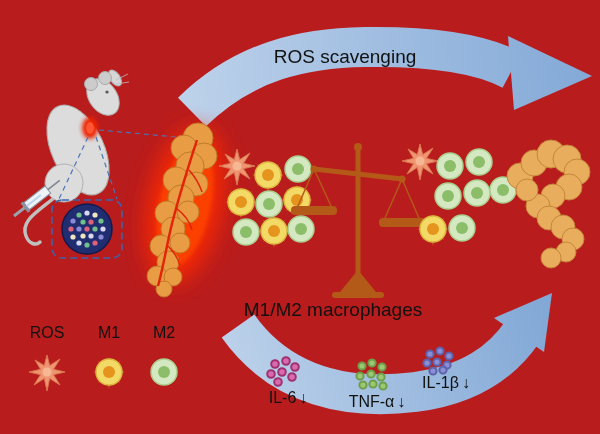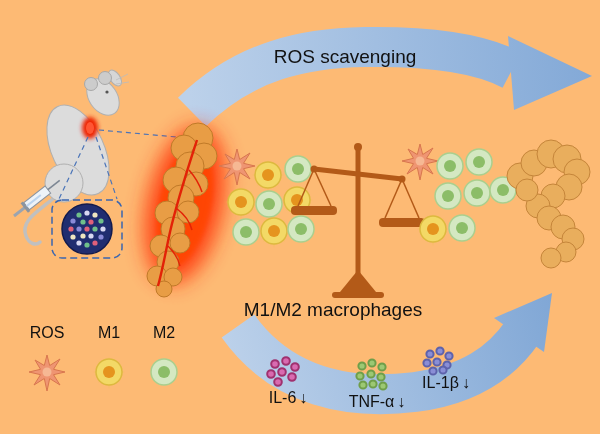--- a/index.html
+++ b/index.html
@@ -1,18 +1,18 @@
 <!DOCTYPE html>
 <html><head>
 <meta charset="utf-8">
 <style>
   html, body { margin: 0; padding: 0; background: #ffffff; }
   .stage {
     width: 600px; height: 434px; position: relative;
-    background: #fdba74; overflow: hidden;
+    background: #b91c1c; overflow: hidden;
     font-family: "Liberation Sans", sans-serif;
   }
   svg text {
     font-family: "Liberation Sans", sans-serif;
     fill: #111111;
   }
   .arrow-label { font-size: 19px; }
   .cyto-label  { font-size: 16px; }
   .legend-label{ font-size: 16px; }
 </style>

